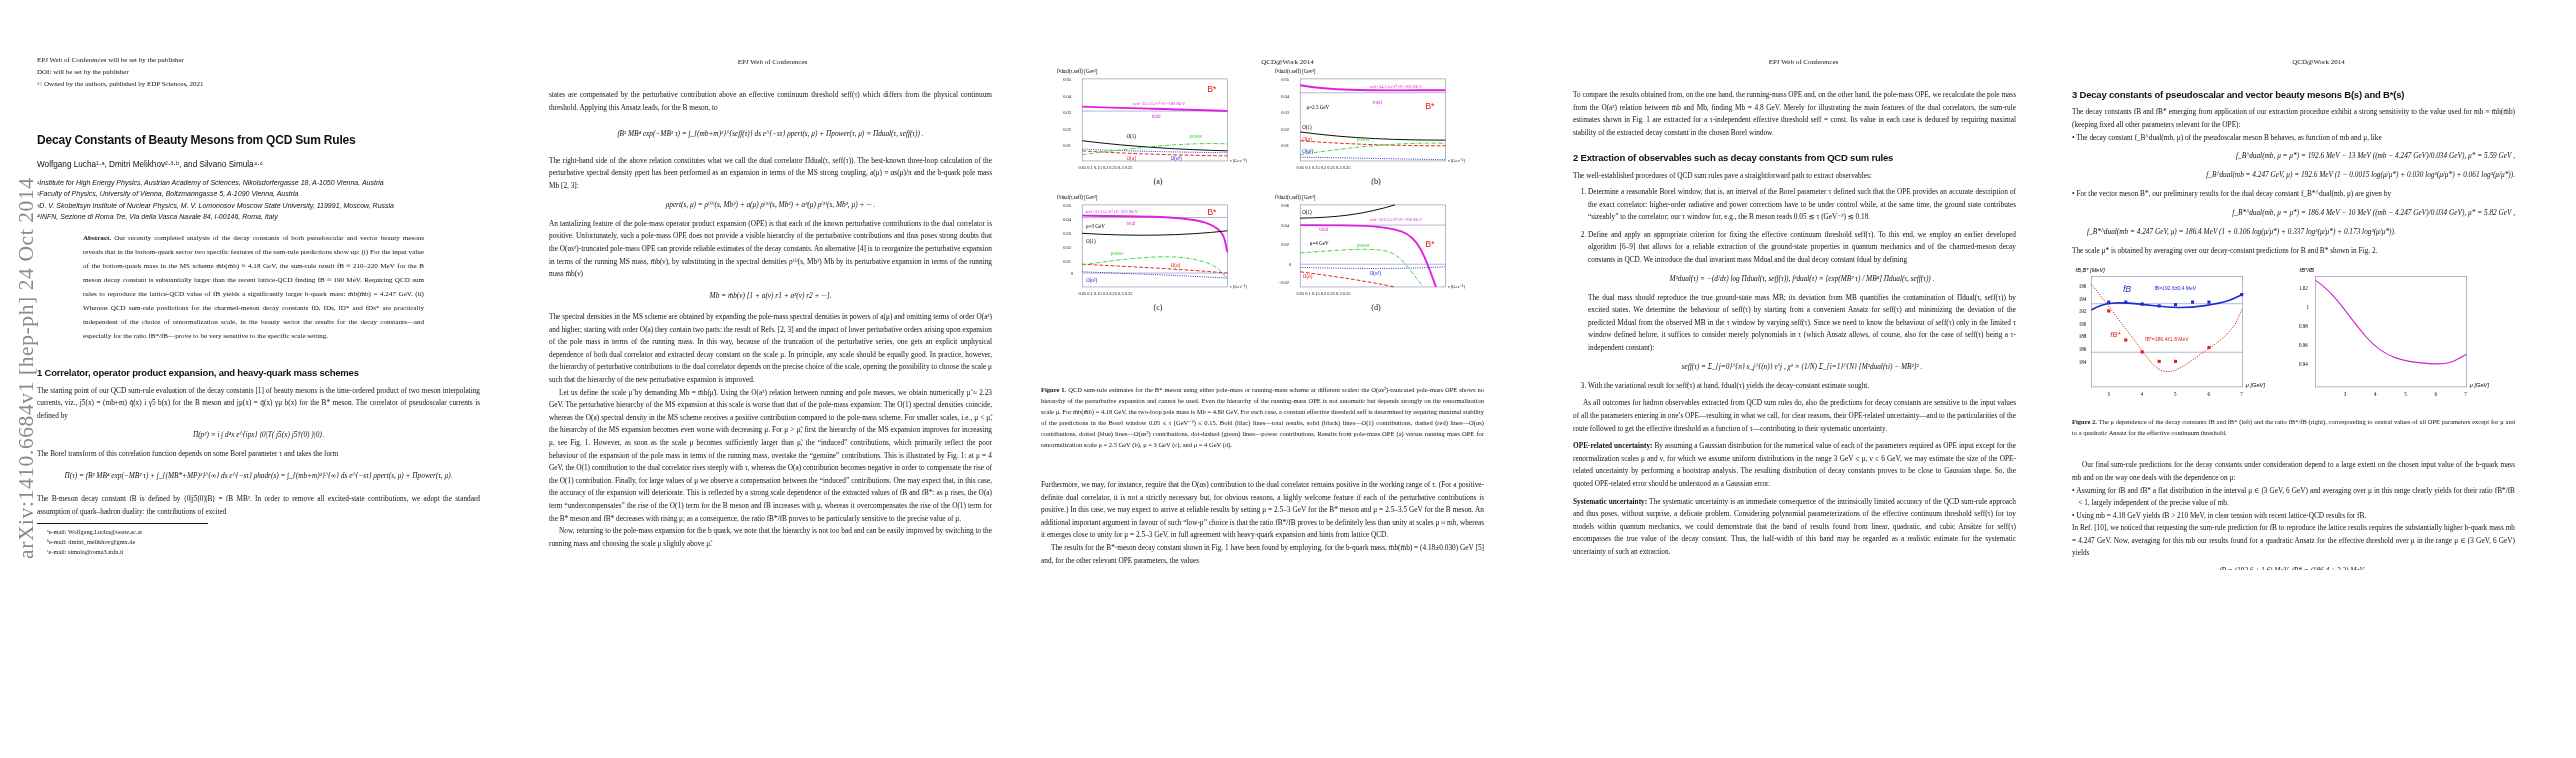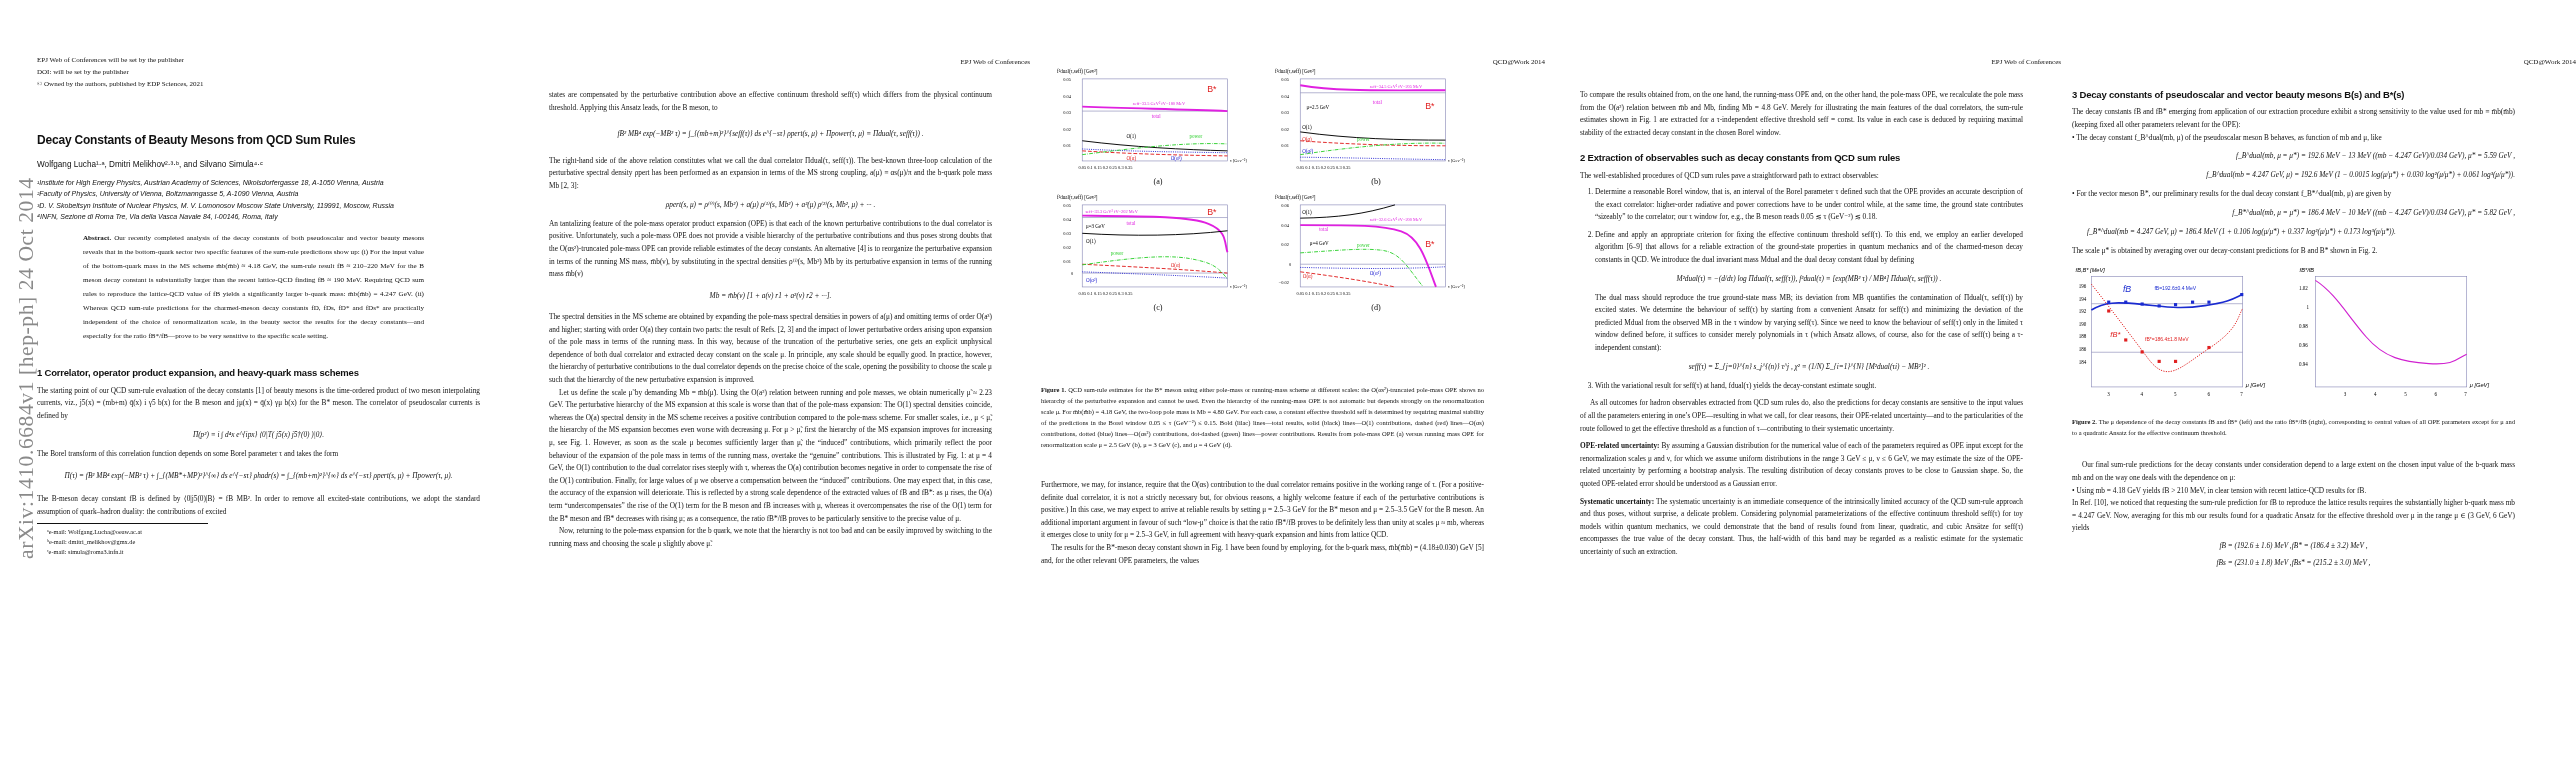--- a/index.html
+++ b/index.html
@@ -1,22 +1,22 @@
 <!DOCTYPE html>
 <html style="font-size:10px"><head>
 <meta charset="utf-8">
 <style>
 *{box-sizing:border-box;margin:0;padding:0}
 body{width:2576px;height:759px;background:#fff;font-family:"Liberation Serif","DejaVu Serif",serif;color:#111;overflow:hidden;position:relative}
 .page{position:absolute;top:0;width:515px;height:570px;overflow:hidden}
 .p1{left:0}.p2{left:515px}.p3{left:1030px}.p4{left:1546px}.p5{left:2061px}
-.runhead{position:absolute;top:58px;left:0;width:100%;text-align:right;font-size:7px}
+.runhead{position:absolute;top:58px;left:0;width:100%;text-align:center;font-size:7px}
 .body{position:absolute;left:37px;width:443px;font-size:7.3px;line-height:12.6px;text-align:justify}
 .p3 .body,.p5 .body{left:11px;width:443px}
-.p4 .body{left:34px}
+.p4 .body{left:27px}
 .h1{font-family:"Liberation Sans",sans-serif;font-weight:bold;font-size:12px;letter-spacing:-0.2px}
 .h2{font-family:"Liberation Sans",sans-serif;font-weight:bold;font-size:9.5px;letter-spacing:-0.2px;margin:3.8px 0 5px}
 .eq{text-align:center;font-style:italic;margin:6.3px 0;font-size:7.3px}
 .indent{text-indent:10px}
 .meta{position:absolute;top:54px;left:37px;font-size:7px;line-height:12px}
 .arxiv{position:absolute;left:14px;top:559px;transform:rotate(-90deg);transform-origin:left top;font-size:21.5px;color:#8a8a8a;white-space:nowrap;letter-spacing:0.6px}
 .authors{font-family:"Liberation Sans",sans-serif;font-size:8.2px;margin-top:0}
 .affil{font-family:"Liberation Sans",sans-serif;font-style:italic;font-size:7px;line-height:11.4px}
 .abstract{margin:8.9px 0 0 46px;width:341px;font-size:7.1px;line-height:14px;text-align:justify}
 .footrule{width:171px;border-top:0.9px solid #111;margin:5px 0 2.5px}
@@ -325,20 +325,21 @@
           <text x="266" y="210" font-size="8">7</text>
         <text x="275" y="195" font-size="9" font-style="italic" font-family="Liberation Sans,sans-serif">μ [GeV]</text>
       </svg>
     </div>
 
     <p class="caption">
       <b>Figure 2.</b>
       <span>The μ dependence of the decay constants fB and fB* (left) and the ratio fB*/fB (right), corresponding to central values of all OPE parameters except for μ and to a quadratic Ansatz for the effective continuum threshold.</span>
     </p>
     <p class="indent" style="margin-top:21.5px">Our final sum-rule predictions for the decay constants under consideration depend to a large extent on the chosen input value of the b-quark mass mb and on the way one deals with the dependence on μ:</p>
+    <p class="bullet">• <span>Assuming for fB and fB* a flat distribution in the interval μ ∈ (3 GeV, 6 GeV) and averaging over μ in this range clearly yields for their ratio fB*/fB &lt; 1, largely independent of the precise value of mb.</span></p>
     <p class="bullet">• <span>Using mb = 4.18 GeV yields fB &gt; 210 MeV, in clear tension with recent lattice-QCD results for fB.</span></p>
     <p>In Ref. [10], we noticed that requesting the sum-rule prediction for fB to reproduce the lattice results requires the substantially higher b-quark mass mb = 4.247 GeV. Now, averaging for this mb our results found for a quadratic Ansatz for the effective threshold over μ in the range μ ∈ (3 GeV, 6 GeV) yields</p>
     <div class="twocol">
         <span>fB = (192.6 ± 1.6) MeV ,</span>
         <span>fB* = (186.4 ± 3.2) MeV ,</span>
       </div>
     <div class="twocol">
         <span>fBs = (231.0 ± 1.8) MeV ,</span>
         <span>fBs* = (215.2 ± 3.0) MeV ,</span>
       </div>

